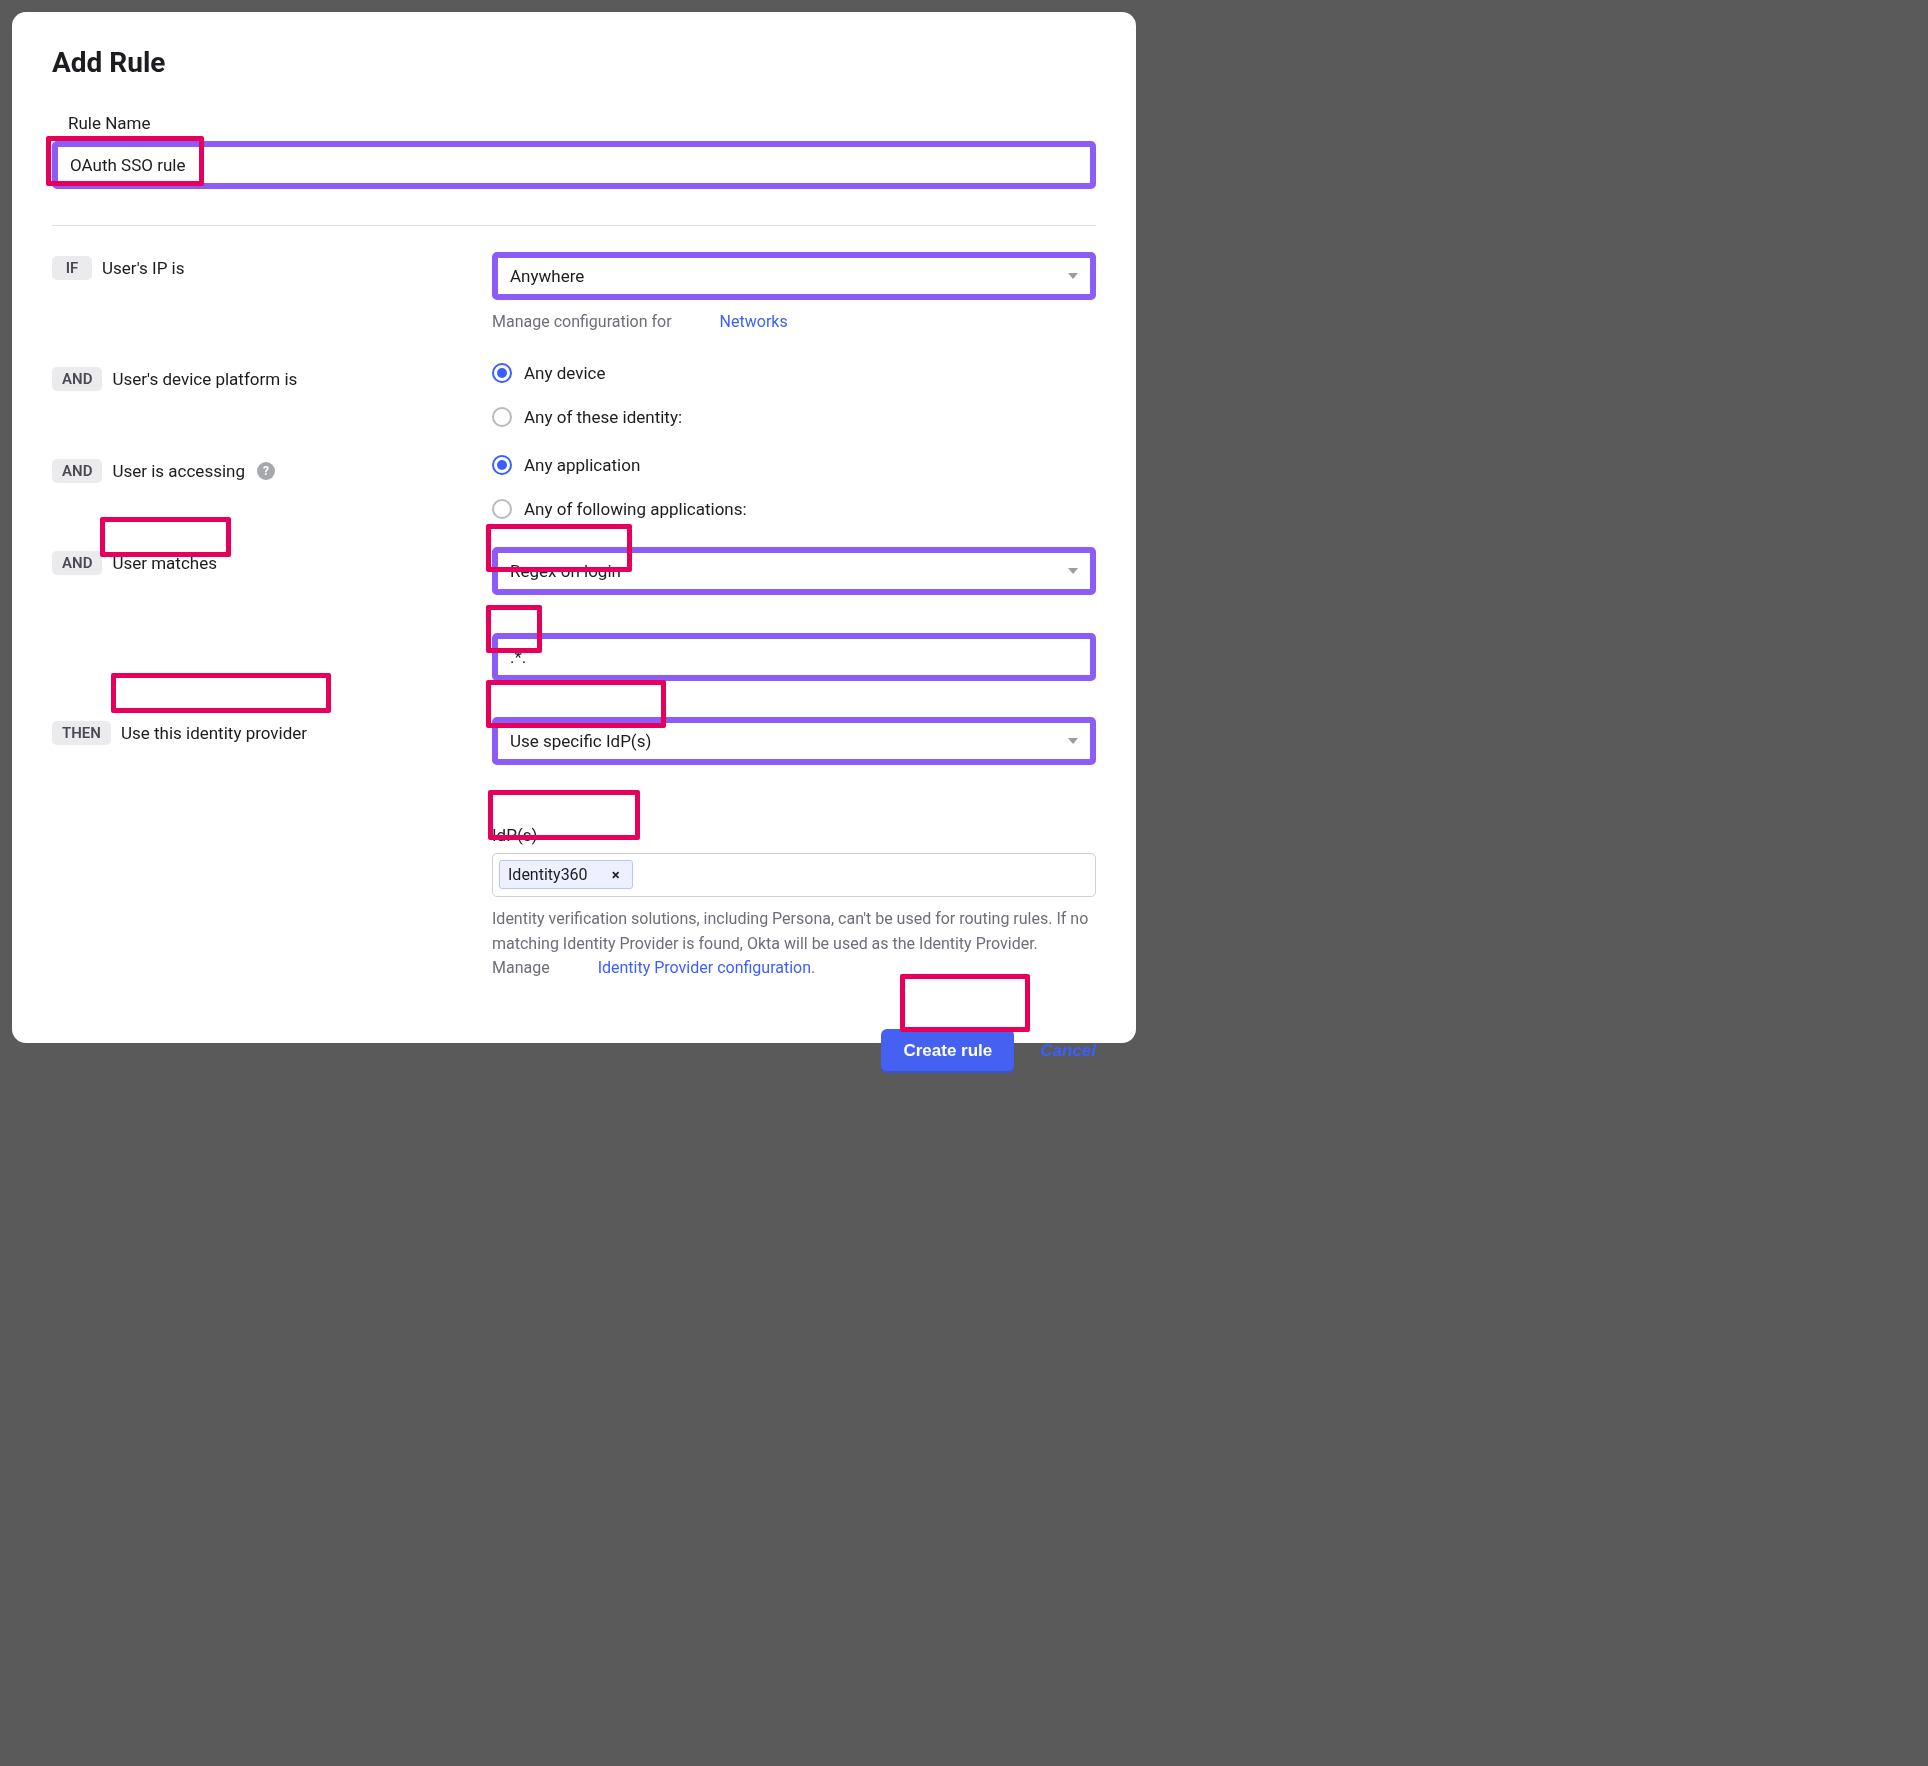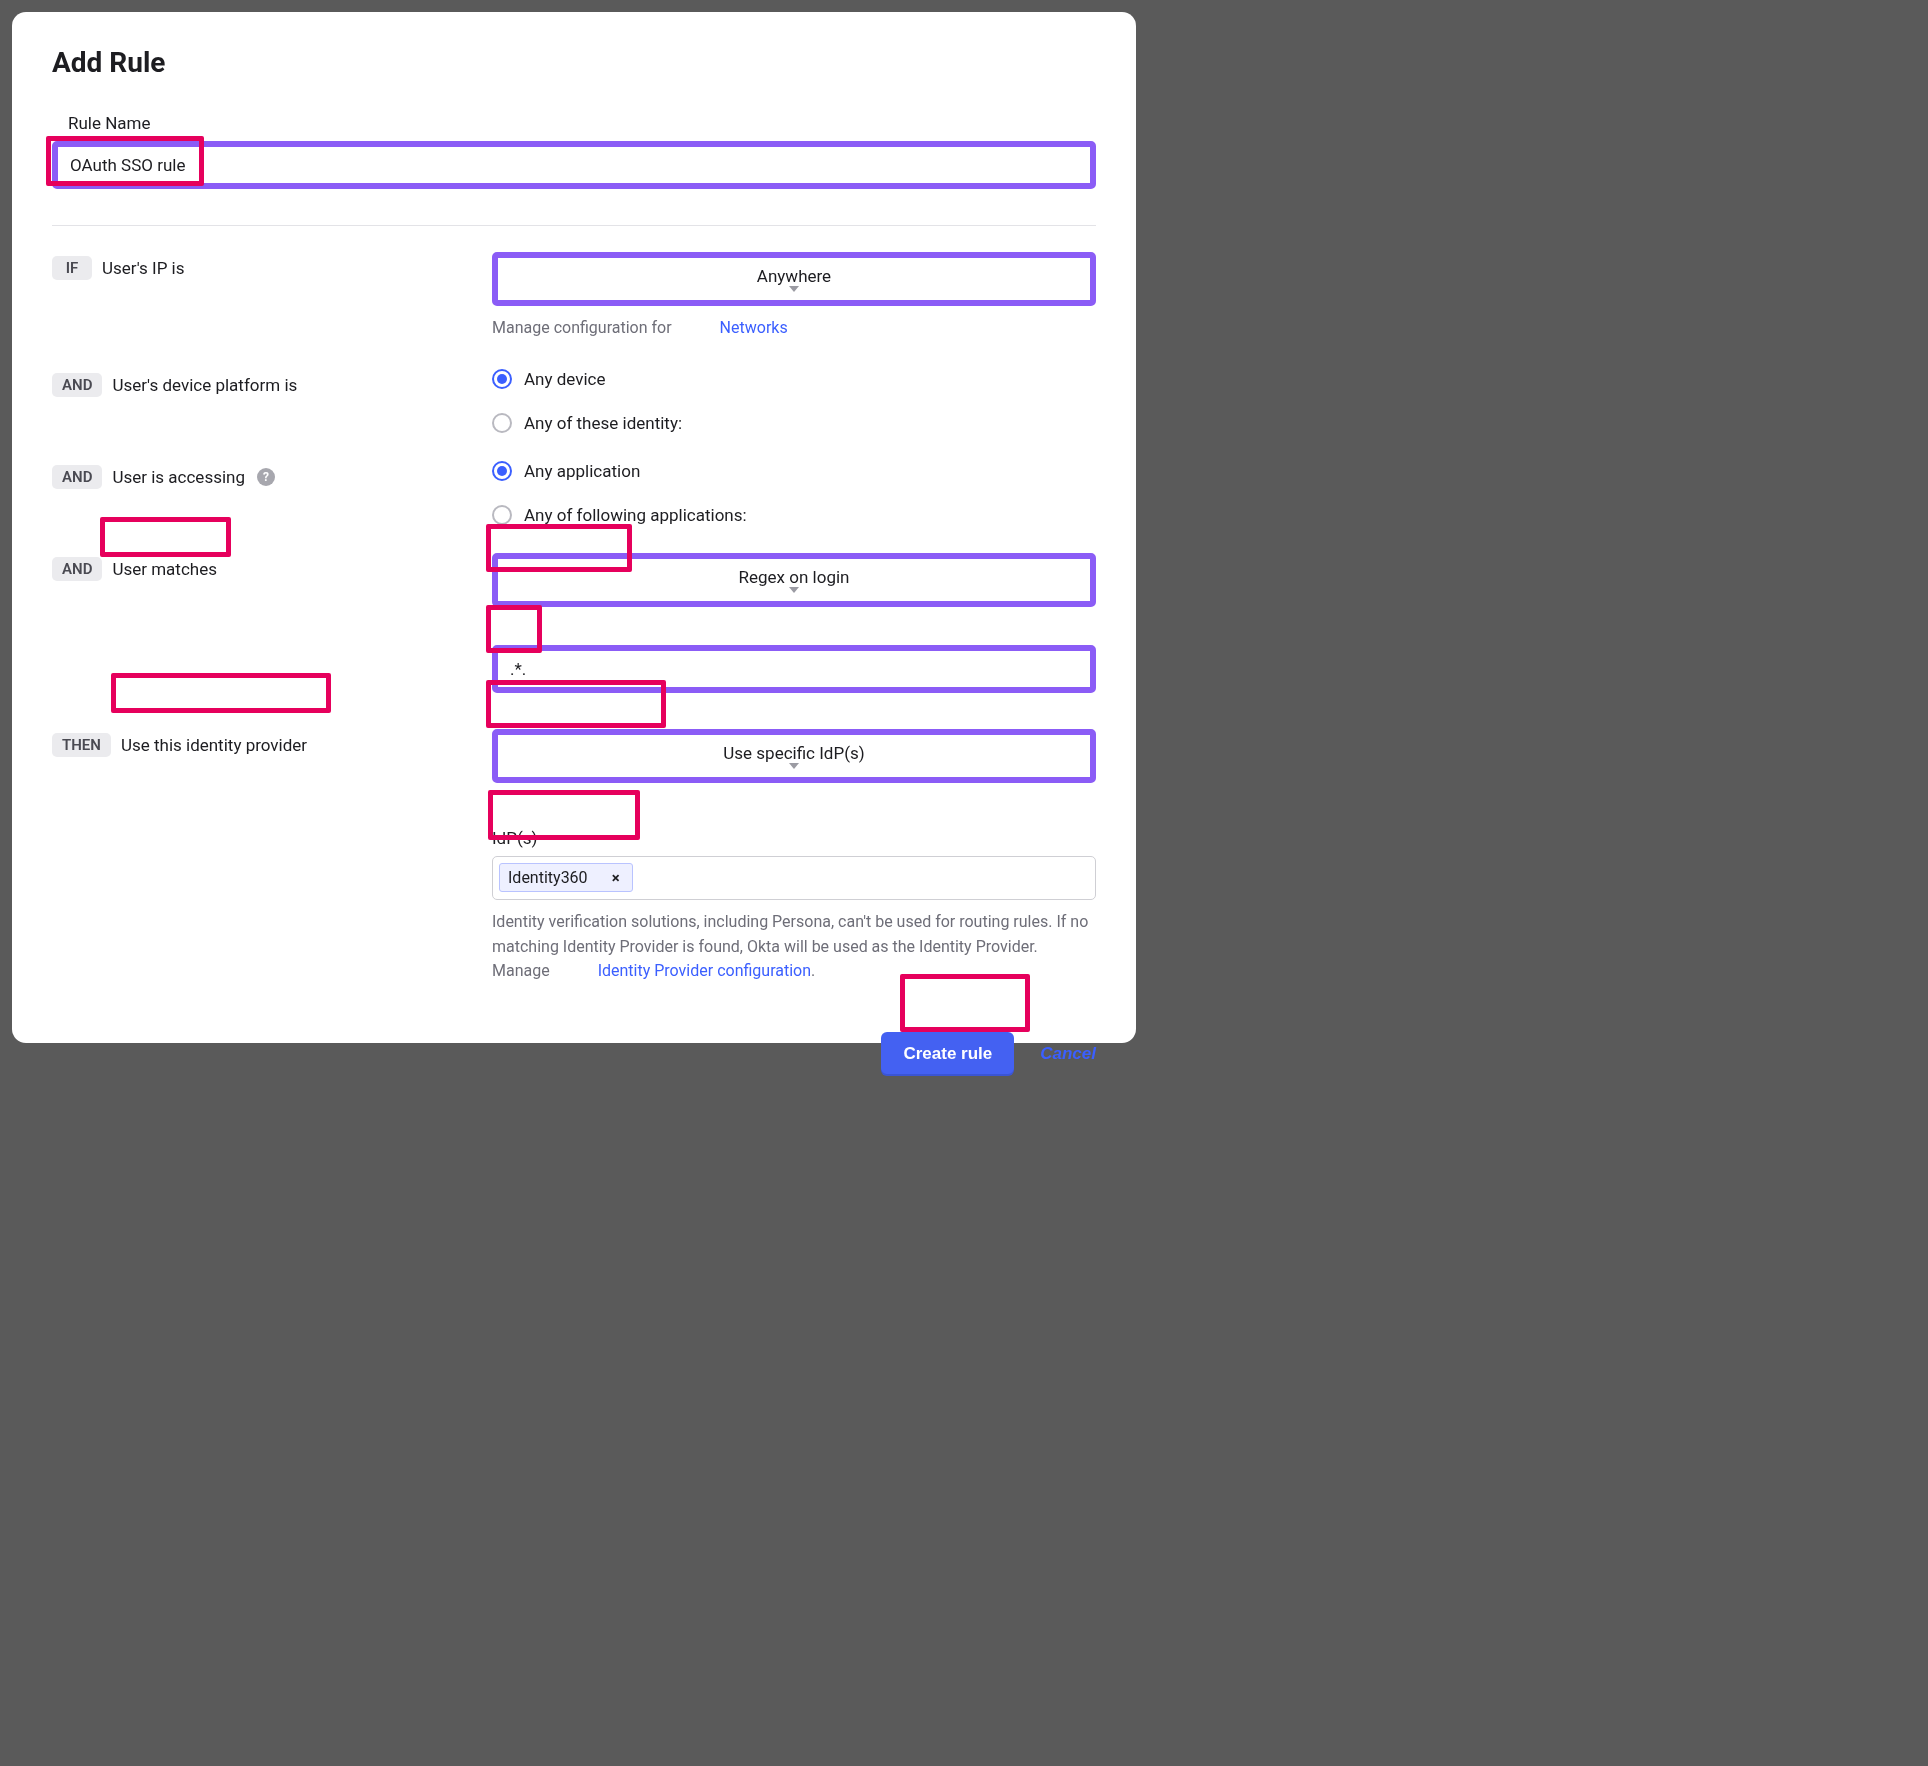--- a/index.html
+++ b/index.html
@@ -46,21 +46,20 @@
     font-family: inherit;
     color: #1d1d21;
     background: #fff;
   }
   .select-box {
     position: relative;
     display: flex;
     align-items: center;
     justify-content: space-between;
     cursor: pointer;
-    flex-direction: column;
   }
   .select-caret {
     width: 0; height: 0;
     border-left: 5px solid transparent;
     border-right: 5px solid transparent;
     border-top: 6px solid #9b9ba3;
   }
   .rule-name-wrap { margin-bottom: 22px; }
   .divider {
     border: none;
@@ -231,21 +230,21 @@
         <input class="text-input" value=".*." style="">
       </div>
     </div>
 
     <div class="row" style="margin-top:18px;">
       <div class="col-left">
         <span class="pill">THEN</span>
         <span class="cond-label">Use this identity provider</span>
       </div>
       <div class="col-right">
-        <div class="select-box" style="margin-bottom:45px;">
+        <div class="select-box" style="margin-bottom:60px;">
           <span>Use specific IdP(s)</span>
           <span class="select-caret"></span>
         </div>
         <div class="idp-field-label">IdP(s)</div>
         <div class="tag-input">
           <span class="tag">
             <span>Identity360</span>
             <span class="tag-x">×</span>
           </span>
         </div>

